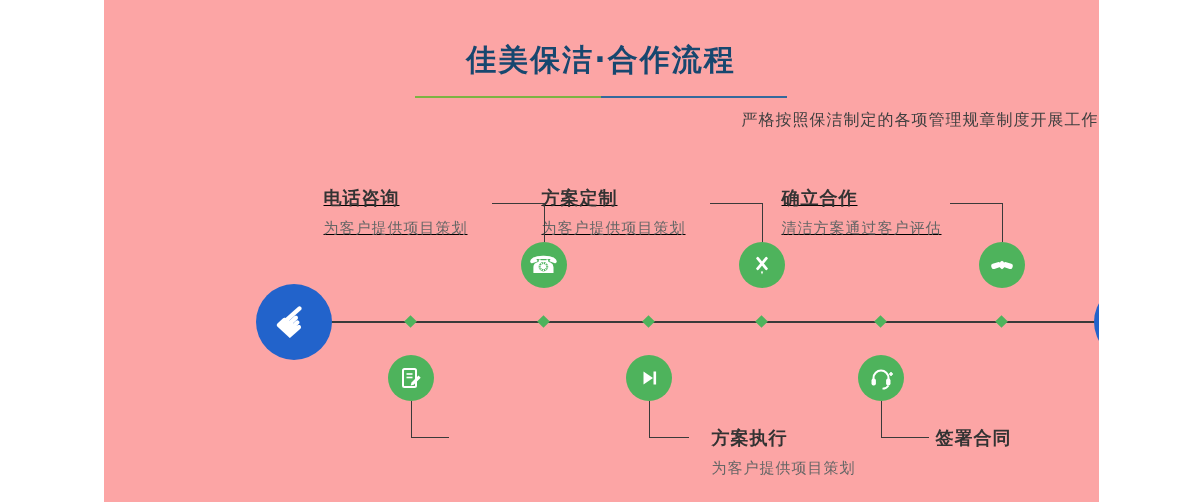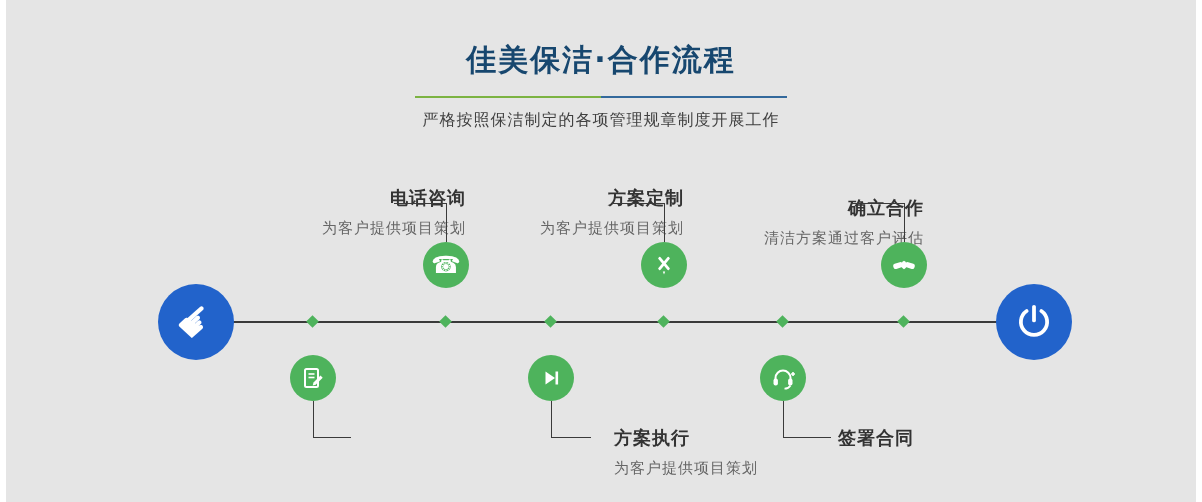--- a/index.html
+++ b/index.html
@@ -1,47 +1,47 @@
 <!DOCTYPE html>
 <html><head>
 <meta charset="utf-8">
 <style>
   html,body{margin:0;padding:0;background:#fff;}
   body{font-family:"DejaVu Sans","Liberation Sans",sans-serif;}
-  .canvas{position:relative;width:1190px;height:502px;background:#e5e5e5;overflow:hidden;margin:0 auto;}
+  .canvas{position:relative;width:995px;height:502px;background:#fca5a5;overflow:hidden;margin:0 auto;}
 
   
   .page-title{position:absolute;top:40px;left:0;width:100%;text-align:center;
     font-size:30px;font-weight:bold;color:#17476f;letter-spacing:2px;}
   .title-underline{position:absolute;top:96px;left:50%;transform:translateX(-50%);
     width:372px;height:2px;}
   .title-underline .seg-green{position:absolute;left:0;top:0;width:50%;height:2px;background:#7cb342;}
   .title-underline .seg-blue{position:absolute;right:0;top:0;width:50%;height:2px;background:#33699c;}
-  .page-subtitle{position:absolute;top:110px;left:0;width:100%;text-align:center;
+  .page-subtitle{position:absolute;top:110px;left:0;width:100%;text-align:right;
     font-size:16px;color:#404040;letter-spacing:1px;}
 
   
   .main-line{position:absolute;left:190px;top:321px;width:838px;height:2px;background:#3a3a3a;}
   .endpoint{position:absolute;width:76px;height:76px;border-radius:50%;background:#2263cb;
     display:flex;align-items:center;justify-content:center;color:#fff;z-index:3;}
   .endpoint.start{left:152px;top:284px;}
   .endpoint.end{left:990px;top:284px;}
   .hand-glyph{font-size:42px;line-height:1;display:inline-block;transform:rotate(-42deg);color:#fff;}
 
   .node{position:absolute;width:46px;height:46px;border-radius:50%;background:#4eb35c;
     display:flex;align-items:center;justify-content:center;z-index:3;color:#fff;}
   .node .glyph{font-size:24px;line-height:1;color:#fff;}
 
   .diamond{position:absolute;width:9px;height:9px;background:#4eb35c;transform:rotate(45deg);top:317px;z-index:2;}
 
   .conn{position:absolute;background:#3a3a3a;z-index:1;}
   .conn.h{height:1px;}
   .conn.v{width:1px;}
 
-  .step-top{position:absolute;top:186px;width:240px;text-align:right;}
+  .step-top{position:absolute;top:186px;width:240px;text-align:left;text-decoration:underline;}
   .step-bottom{position:absolute;top:426px;text-align:left;}
   .step-title{font-size:18px;font-weight:bold;color:#333333;letter-spacing:1px;}
   .step-desc{font-size:15px;color:#666666;margin-top:9px;letter-spacing:1px;}
 </style>
 </head>
 <body>
 
 <div class="canvas">
 
   <div class="page-title">佳美保洁·合作流程</div>
@@ -135,21 +135,21 @@
   <div class="conn h" style="left:777px;top:437px;width:48px;"></div>
 
   <div class="step-top" style="left:220px;">
     <div class="step-title">电话咨询</div>
     <div class="step-desc">为客户提供项目策划</div>
   </div>
   <div class="step-top" style="left:438px;">
     <div class="step-title">方案定制</div>
     <div class="step-desc">为客户提供项目策划</div>
   </div>
-  <div class="step-top" style="left:678px;margin-top:10px;">
+  <div class="step-top" style="left:678px;">
     <div class="step-title">确立合作</div>
     <div class="step-desc">清洁方案通过客户评估</div>
   </div>
 
   <div class="step-bottom" style="left:608px;">
     <div class="step-title">方案执行</div>
     <div class="step-desc">为客户提供项目策划</div>
   </div>
   <div class="step-bottom" style="left:832px;">
     <div class="step-title">签署合同</div>

